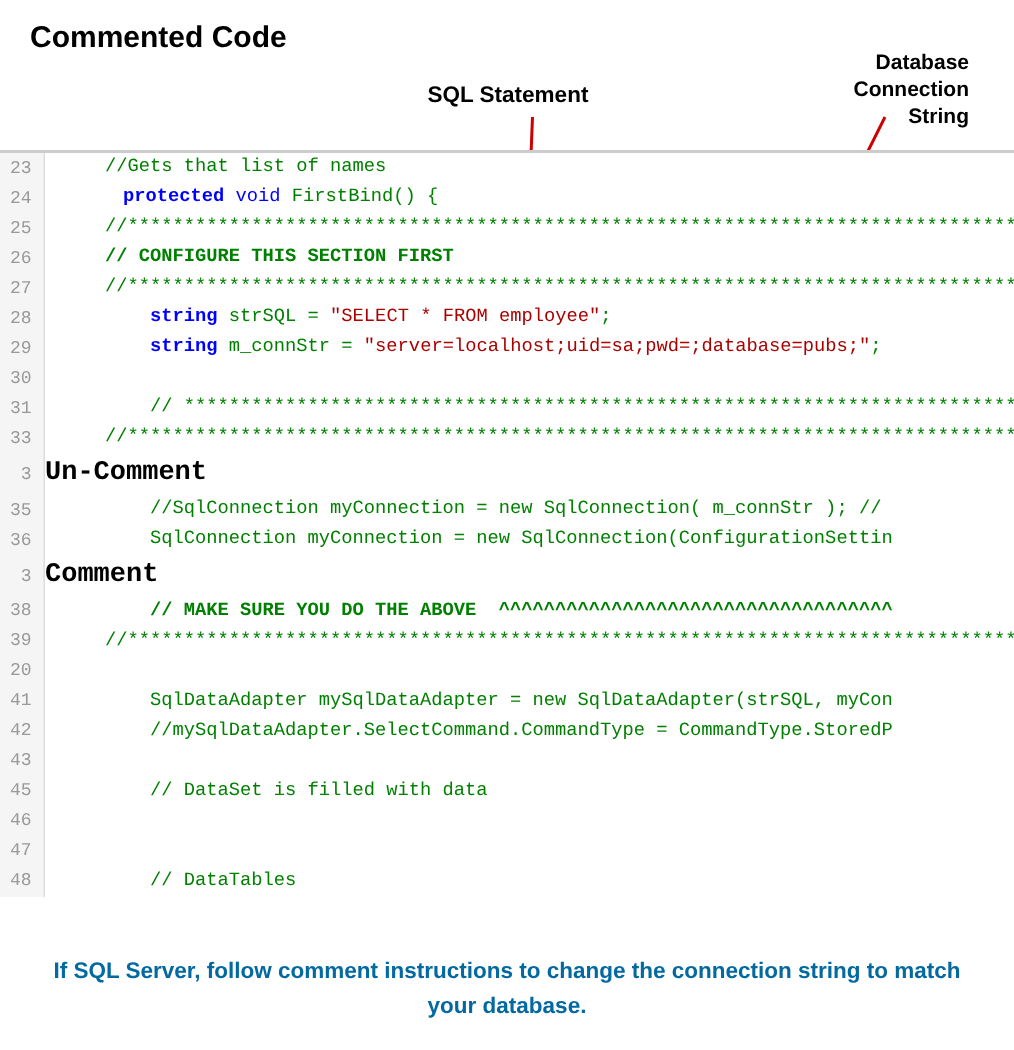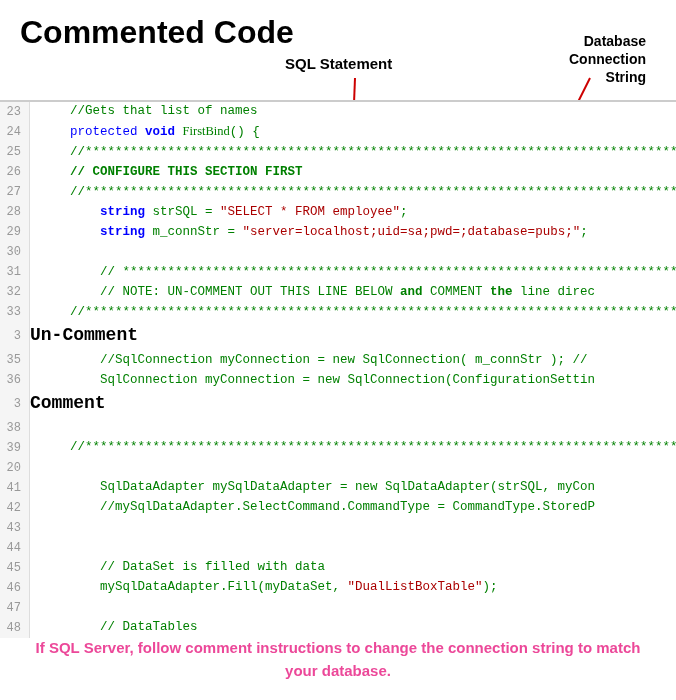--- a/index.html
+++ b/index.html
@@ -6,21 +6,21 @@
     body {
       width: 676px;
       height: 700px;
       background: #fff;
       font-family: Arial, sans-serif;
       overflow: hidden;
       position: relative;
     }
 
     .page-title {
-      font-size: 32px;
+      font-size: 20px;
       font-weight: bold;
       padding: 14px 20px 6px 20px;
       color: #000;
     }
 
     .annotation-sql {
       position: absolute;
       top: 55px;
       left: 285px;
       font-size: 15px;
@@ -97,21 +97,21 @@
     }
     .comment { color: #008000; }
 
     .bottom-text {
       position: absolute;
       bottom: 18px;
       left: 30px;
       right: 30px;
       font-size: 15px;
       font-weight: bold;
-      color: #ec4899;
+      color: #0369a1;
       text-align: center;
       line-height: 1.5;
     }
   </style>
 </head>
 <body>
 
 <div class="page-title">Commented Code</div>
 
 <div class="annotation-sql">
@@ -142,21 +142,21 @@
 <div class="code-area">
   <div class="code-block">
 
     <div class="code-line">
       <span class="line-num">23</span>
       <span class="line-content comment">    //Gets that list of names</span>
     </div>
 
     <div class="code-line">
       <span class="line-num">24</span>
-      <span class="line-content">    <span style="color:#00f;font-weight:normal;">protected</span> <span style="color:#00f;font-weight:bold;">void</span> <span style="color:#008000;font-family:Liberation Serif, serif;">FirstBind</span>() {</span>
+      <span class="line-content">    <span style="color:#00f;font-weight:bold;margin-left:12px;">protected</span> <span style="color:#00f;font-weight:normal;">void</span> <span style="color:#008000;">FirstBind</span>() {</span>
     </div>
 
     <div class="code-line">
       <span class="line-num">25</span>
       <span class="line-content comment">    //*********************************************************************************************</span>
     </div>
 
     <div class="code-line">
       <span class="line-num">26</span>
       <span class="line-content comment" style="font-weight:bold;">    // CONFIGURE THIS SECTION FIRST</span>
@@ -180,24 +180,20 @@
     <div class="code-line">
       <span class="line-num">30</span>
       <span class="line-content"> </span>
     </div>
 
     <div class="code-line">
       <span class="line-num">31</span>
       <span class="line-content comment">        // *********************************************************************************************</span>
     </div>
 
-    <div class="code-line">
-      <span class="line-num">32</span>
-      <span class="line-content comment">        // NOTE: UN-COMMENT OUT THIS LINE BELOW <span style="font-weight:bold;">and</span> COMMENT <span style="font-weight:bold;">the</span> line direc</span>
-    </div>
 
     <div class="code-line">
       <span class="line-num">33</span>
       <span class="line-content comment">    //*********************************************************************************************</span>
     </div>
 
     <div class="code-line" style="position:relative; background:#fff;">
       <span class="line-num">3</span>
       <span class="line-content" style="font-size:18px; font-weight:bold; color:#000; padding-left:0;">Un-Comment</span>
     </div>
@@ -212,20 +208,21 @@
       <span class="line-content comment">        SqlConnection myConnection = new SqlConnection(ConfigurationSettin</span>
     </div>
 
     <div class="code-line" style="background:#fff;">
       <span class="line-num">3</span>
       <span class="line-content" style="font-size:18px; font-weight:bold; color:#000; padding-left:0;">Comment</span>
     </div>
 
     <div class="code-line">
       <span class="line-num">38</span>
+      <span class="line-content comment" style="font-weight:bold;">        // MAKE SURE YOU DO THE ABOVE  ^^^^^^^^^^^^^^^^^^^^^^^^^^^^^^^^^^^</span>
     </div>
 
     <div class="code-line">
       <span class="line-num">39</span>
       <span class="line-content comment">    //*********************************************************************************************</span>
     </div>
 
     <div class="code-line">
       <span class="line-num">20</span>
       <span class="line-content"> </span>
@@ -238,33 +235,28 @@
 
     <div class="code-line">
       <span class="line-num">42</span>
       <span class="line-content comment">        //mySqlDataAdapter.SelectCommand.CommandType = CommandType.StoredP</span>
     </div>
 
     <div class="code-line">
       <span class="line-num">43</span>
     </div>
 
-    <div class="code-line">
-      <span class="line-num">44</span>
-      <span class="line-content"> </span>
-    </div>
 
     <div class="code-line">
       <span class="line-num">45</span>
       <span class="line-content comment">        // DataSet is filled with data</span>
     </div>
 
     <div class="code-line">
       <span class="line-num">46</span>
-      <span class="line-content comment">        mySqlDataAdapter.Fill(myDataSet, <span style="color:#a00;">"DualListBoxTable"</span>);</span>
     </div>
 
     <div class="code-line">
       <span class="line-num">47</span>
       <span class="line-content"> </span>
     </div>
 
     <div class="code-line">
       <span class="line-num">48</span>
       <span class="line-content comment">        // DataTables</span>

